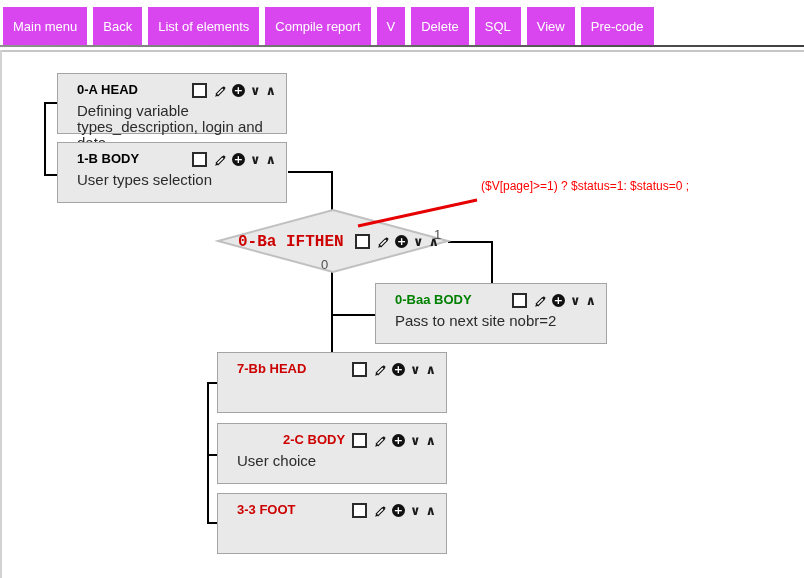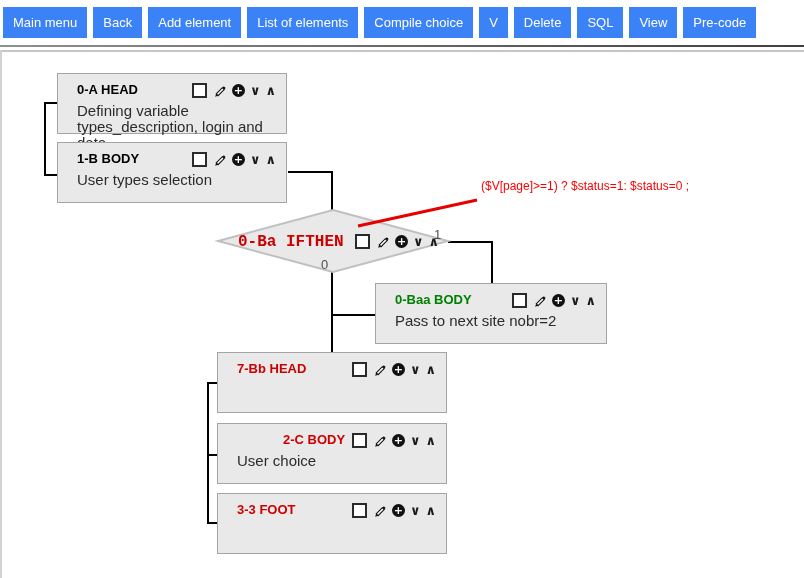--- a/index.html
+++ b/index.html
@@ -3,21 +3,21 @@
 <meta charset="utf-8">
 <style>
   html,body{margin:0;padding:0;}
   body{
     width:804px;height:578px;position:relative;overflow:hidden;
     background:#ffffff;font-family:"Liberation Sans",sans-serif;
   }
   
   .toolbar{position:absolute;left:3px;top:7px;display:flex;gap:6px;}
   .tb-btn{
-    background:#3b82f6;color:#ffffff;border:none;height:31px;
+    background:#d946ef;color:#ffffff;border:none;height:38px;
     padding:0 10px;font:13px "Liberation Sans",sans-serif;
     display:flex;align-items:center;white-space:nowrap;cursor:pointer;
   }
   .divider1{position:absolute;left:0;top:45px;width:804px;height:2px;
     background:linear-gradient(to right,#909090,#3f3f3f);}
   .divider2{position:absolute;left:0;top:50px;width:804px;height:2px;background:#c6c6c6;}
   .leftline{position:absolute;left:0;top:50px;width:2px;height:528px;background:#d2d2d2;}
 
   
   .canvas{position:absolute;left:0;top:0;width:804px;height:578px;}
@@ -49,23 +49,22 @@
   .branch-false{left:321px;top:257px;}
 
   .annotation{position:absolute;left:481px;top:179px;font-size:12px;white-space:nowrap;}
 </style>
 </head>
 <body>
 
 <div class="toolbar">
   <button class="tb-btn">Main menu</button>
   <button class="tb-btn">Back</button>
-  <button class="tb-btn">Add element</button>
   <button class="tb-btn">List of elements</button>
-  <button class="tb-btn">Compile choice</button>
+  <button class="tb-btn">Compile report</button>
   <button class="tb-btn">V</button>
   <button class="tb-btn">Delete</button>
   <button class="tb-btn">SQL</button>
   <button class="tb-btn">View</button>
   <button class="tb-btn">Pre-code</button>
 </div>
 <div class="divider1"></div>
 <div class="divider2"></div>
 <div class="leftline"></div>
 

